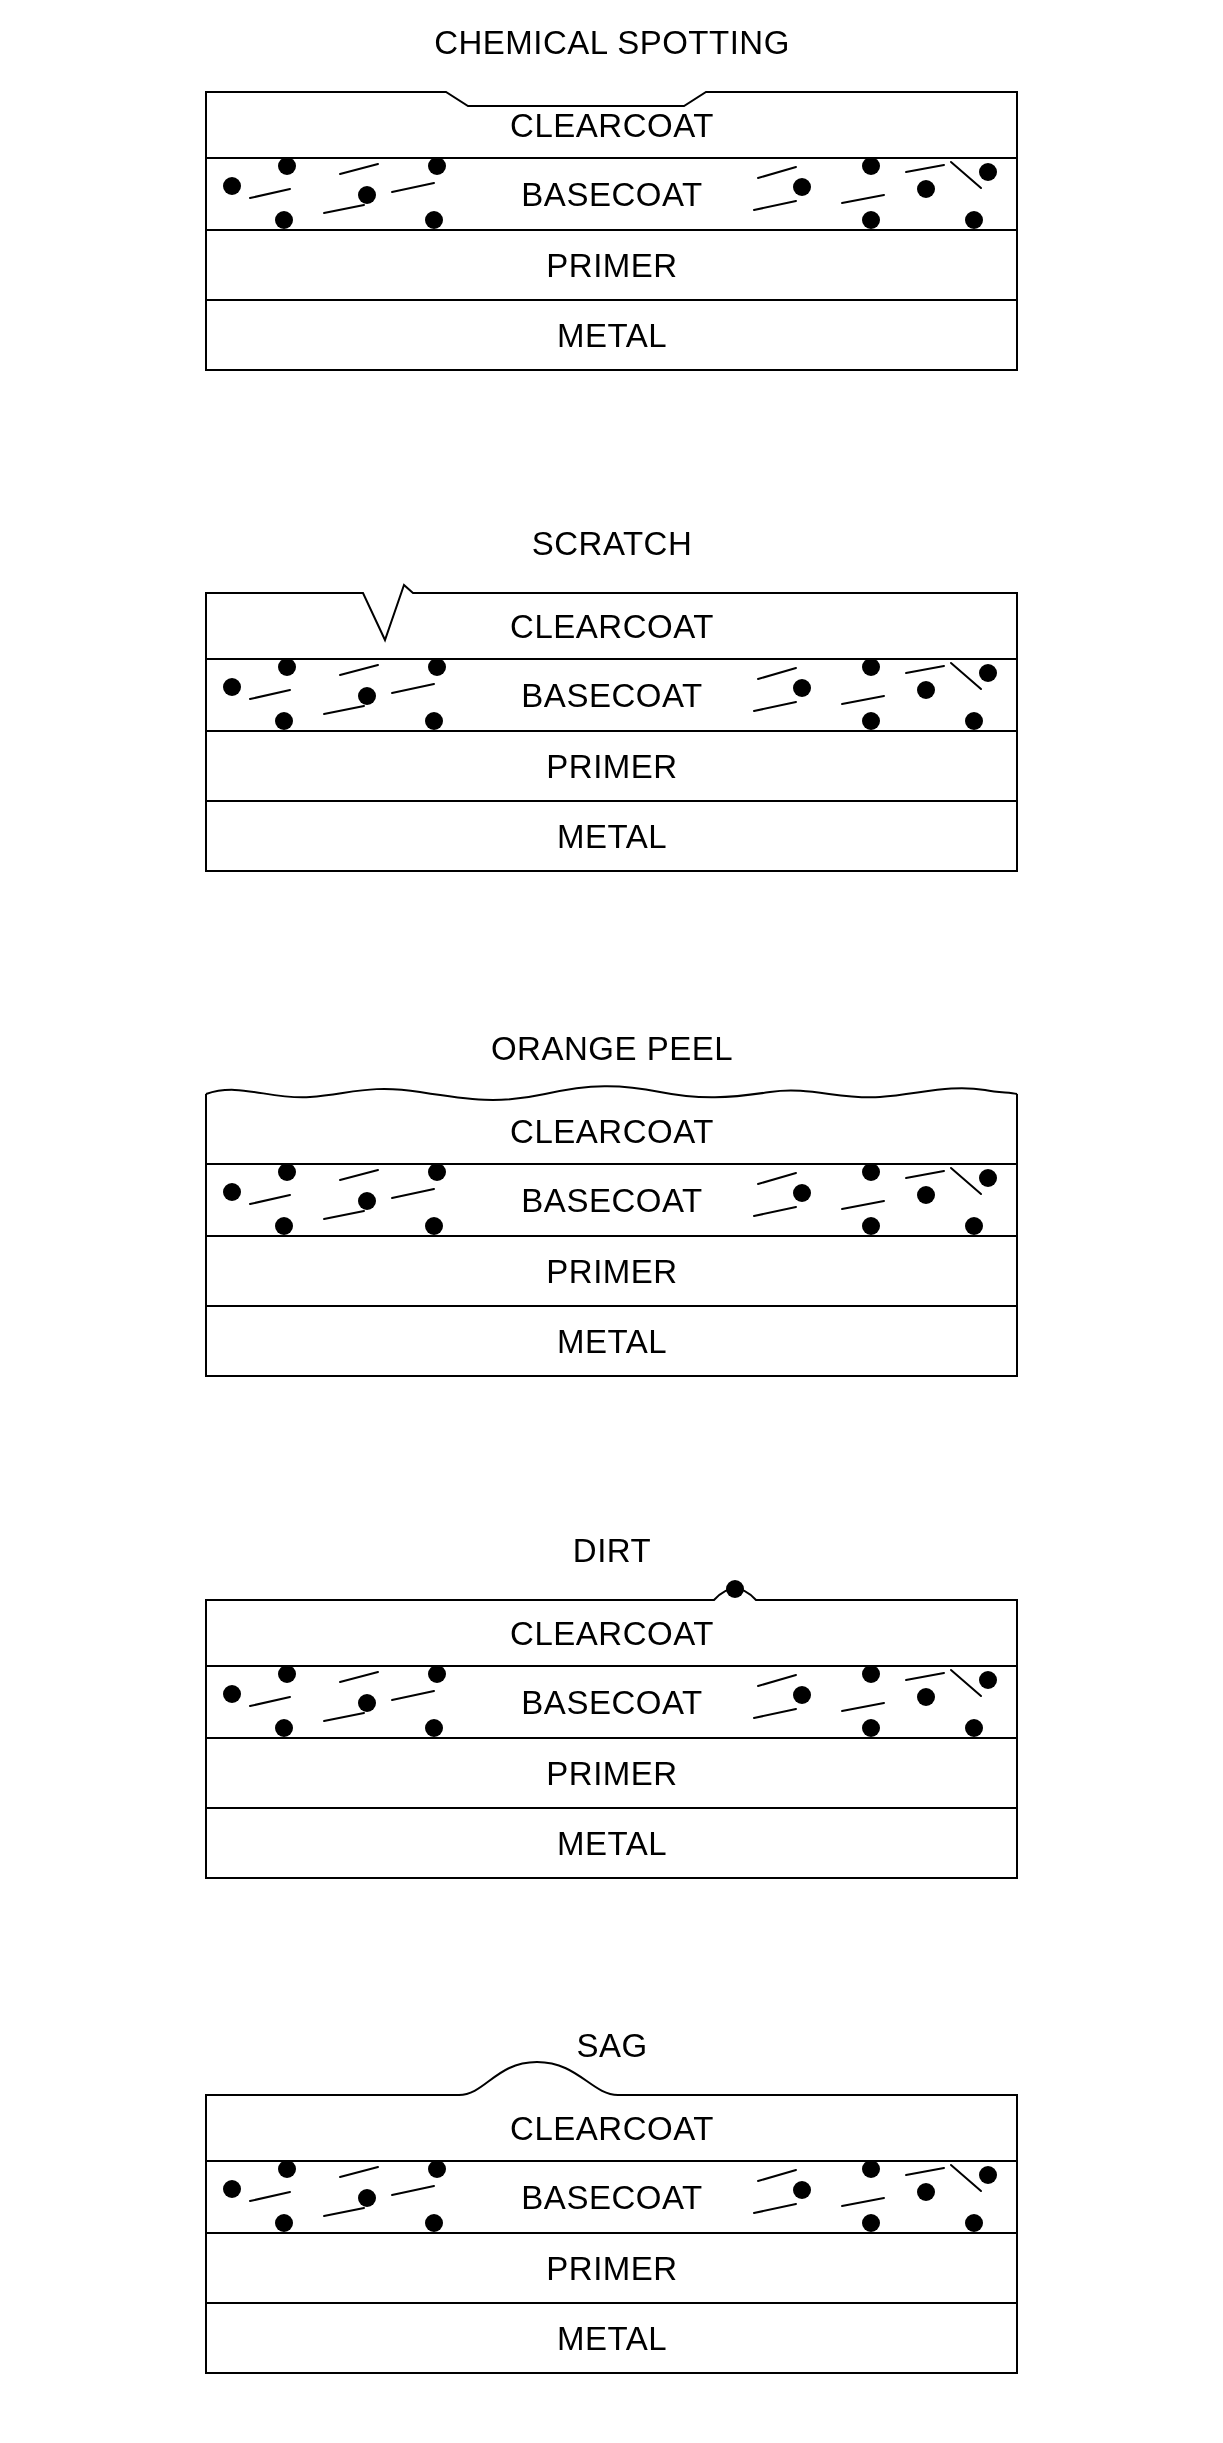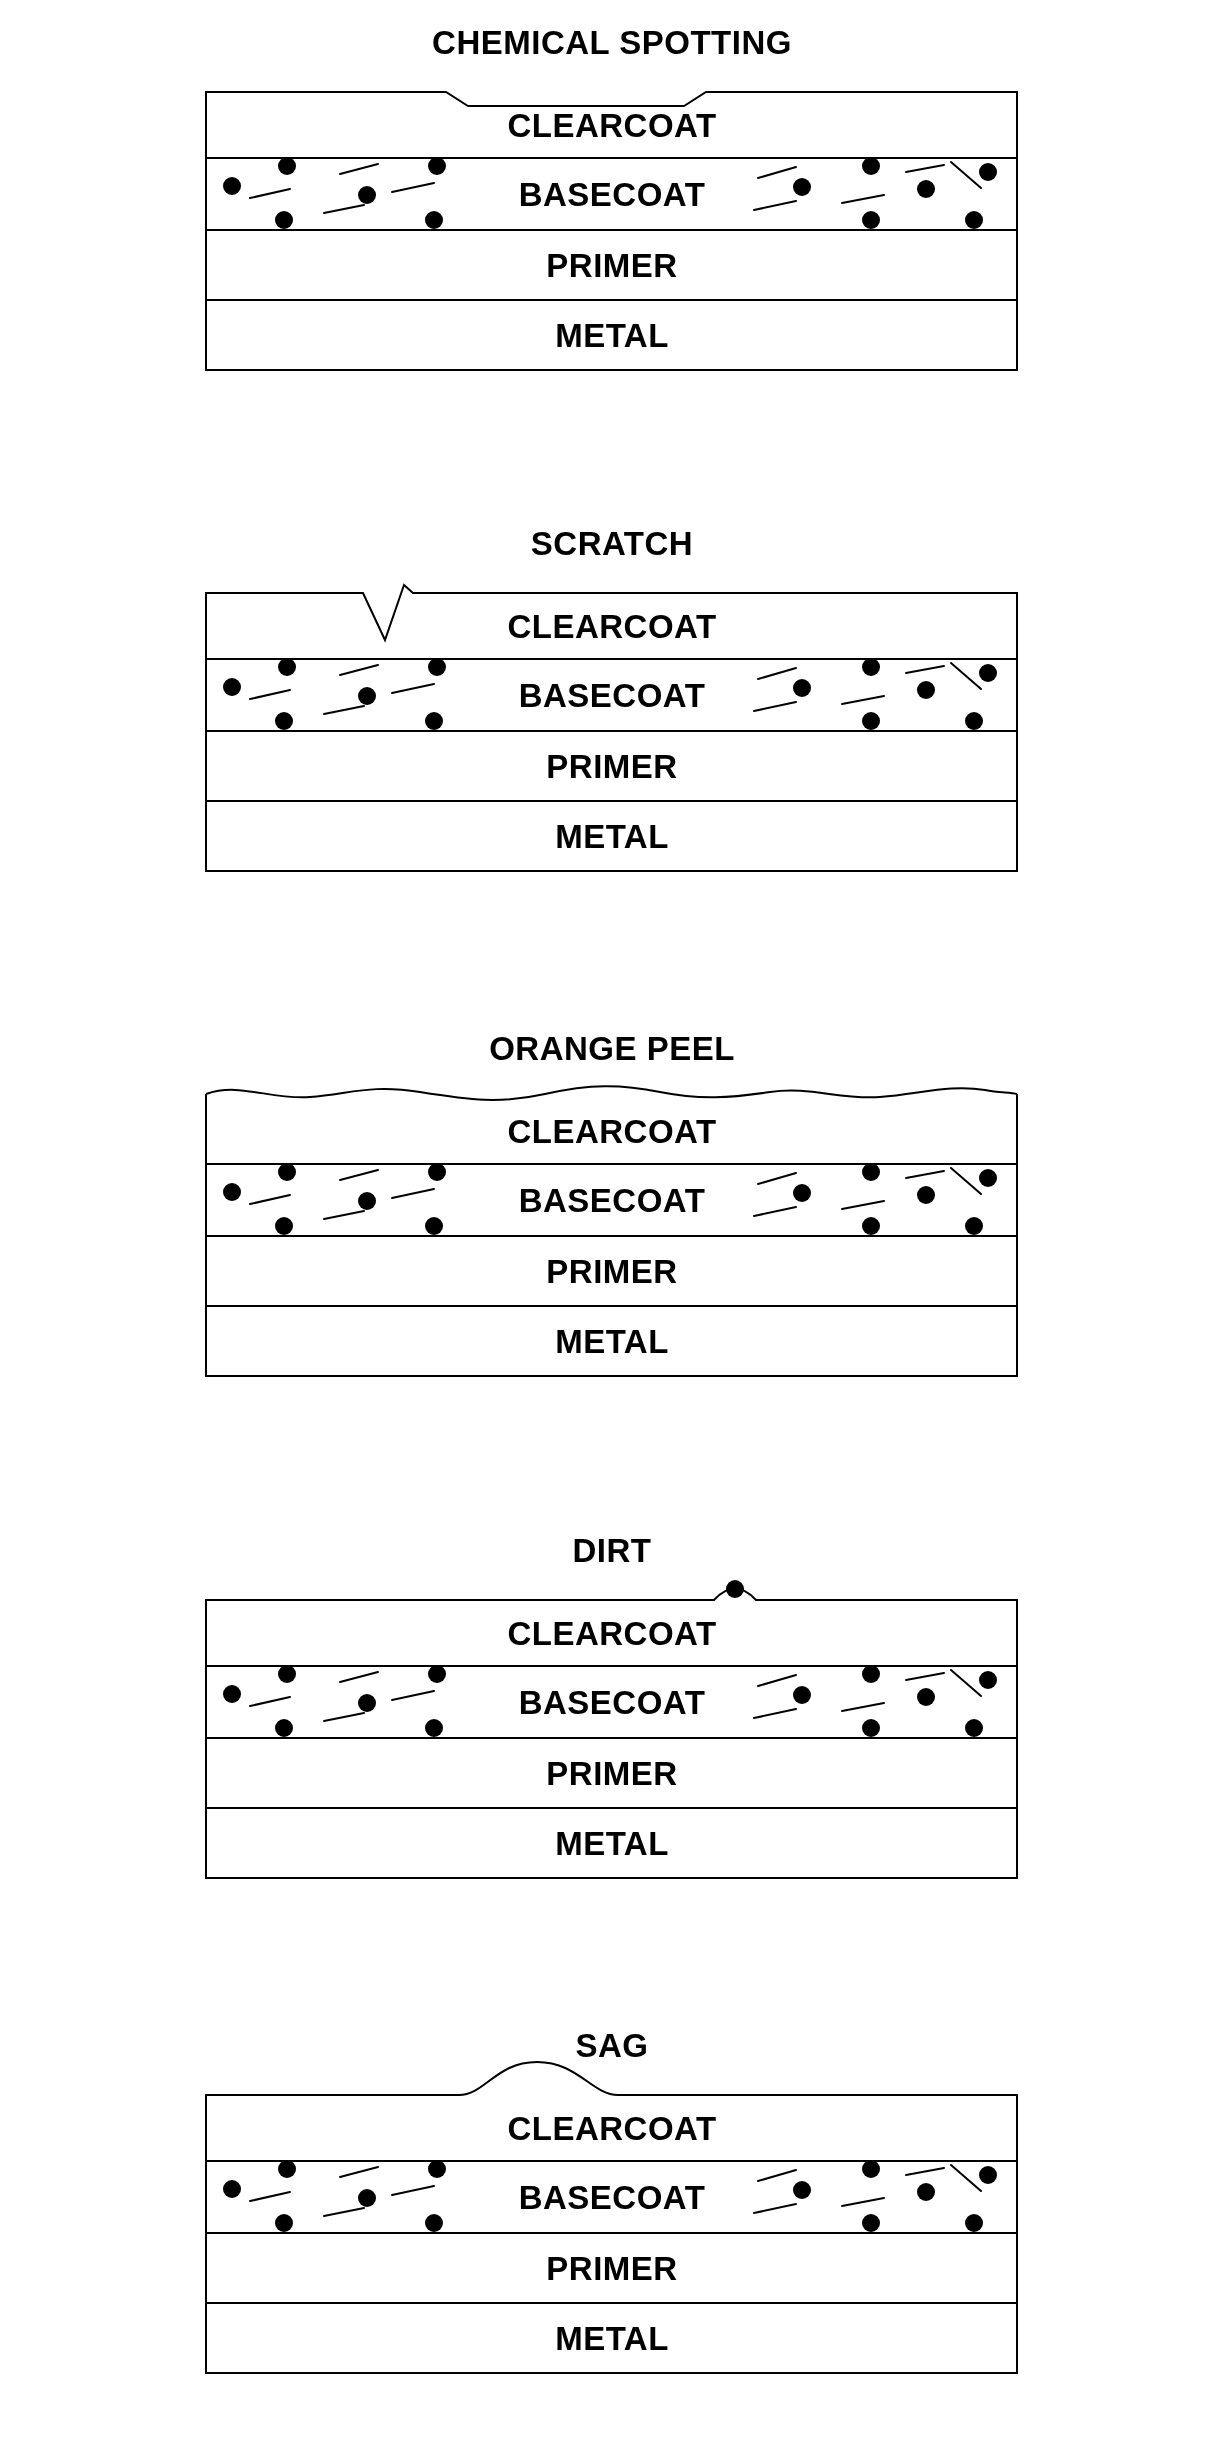--- a/index.html
+++ b/index.html
@@ -6,21 +6,20 @@
     margin: 0;
     padding: 0;
     background: var(--bg, #ffffff);
   }
   .page {
     position: relative;
     width: 1136px;
     height: 2443px;
     background: var(--bg, #ffffff);
     overflow: hidden;
-    font-weight: bold;
   }
   svg {
     display: block;
   }
   svg text {
     font-family: "Liberation Sans", sans-serif;
     font-size: 33px;
     letter-spacing: 0.5px;
     fill: var(--line, #000000);
     text-anchor: middle;

